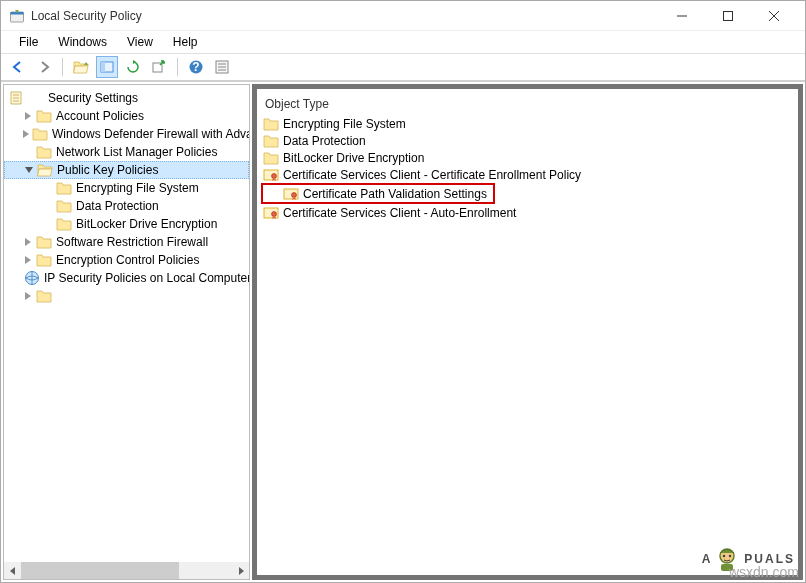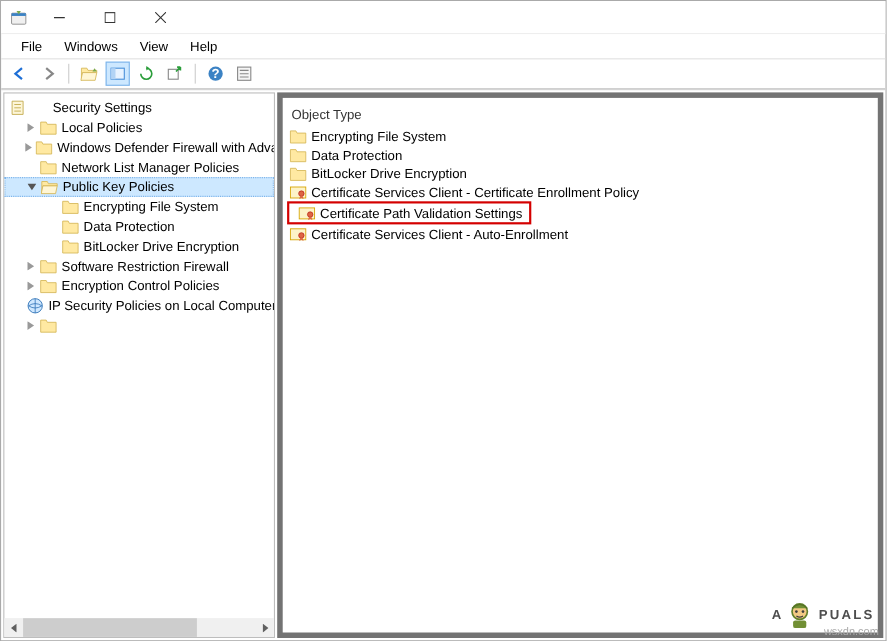--- a/index.html
+++ b/index.html
@@ -29,21 +29,21 @@
     .col-header { height: 22px; display: flex; align-items: center; padding: 0 8px; border-bottom: 1px solid transparent; color: #333; }
     .list-item { display: flex; align-items: center; height: 17px; padding: 0 6px; white-space: nowrap; cursor: default; }
     .list-item .item-icon { width: 16px; height: 16px; margin-right: 4px; }
     .highlight-box { border: 2px solid #d40000; display: inline-flex; align-items: center; }
     .hscroll { position: absolute; bottom: 0; left: 0; right: 0; height: 17px; background: #f0f0f0; display: flex; align-items: center; }
     .hscroll .arrow { width: 17px; height: 17px; display: flex; align-items: center; justify-content: center; background: #f0f0f0; color: #606060; }
     .hscroll .track { flex: 1; height: 17px; background: #f0f0f0; position: relative; }
     .hscroll .thumb { position: absolute; height: 17px; background: #cdcdcd; }
     .watermark { position: absolute; bottom: 8px; right: 10px; font-size: 22px; font-weight: 700; color: #444; letter-spacing: 2px; display: flex; align-items: center; pointer-events: none; opacity: 0.95; }
     .watermark .av-icon { width: 30px; height: 30px; margin-right: 2px; }
-    .source { position: absolute; bottom: 2px; right: 6px; font-size: 10px; color: #aaa; pointer-events: none; }
+    .source { position: absolute; bottom: 2px; right: 6px; font-size: 14px; color: #aaa; pointer-events: none; }
     svg { display: block; }
   </style>
 </head>
 <body>
 
 <svg width="0" height="0" style="position:absolute">
   <defs>
     <g id="ico-folder">
       <path d="M1 3 h5 l1 2 h8 v9 h-14 z" fill="#ffe9a2" stroke="#d6b85a" stroke-width="0.8"></path>
     </g>
@@ -71,20 +71,21 @@
     </g>
   </defs>
 </svg>
 
 <div class="titlebar">
   <span class="app-icon">
     <svg width="16" height="16">
         <use href="#ico-app"></use>
       </svg>
   </span>
+  <span class="title">Local Security Policy</span>
   <div class="win-controls">
     <div class="win-btn">
       <svg width="10" height="10">
           <path d="M0 5 h10" stroke="currentColor" stroke-width="1"></path>
         </svg>
     </div>
     <div class="win-btn">
       <svg width="10" height="10">
           <rect x="0.5" y="0.5" width="9" height="9" fill="none" stroke="currentColor" stroke-width="1"></rect>
         </svg>
@@ -170,21 +171,21 @@
       <span class="expander">
           <svg width="8" height="8">
             <path d="M1 0 L7 4 L1 8 z" fill="#999"></path>
           </svg>
         </span>
       <span class="node-icon">
           <svg width="16" height="16">
             <use href="#ico-folder"></use>
           </svg>
         </span>
-      <span>Local Policies</span>
+      <span>Account Policies</span>
     </div>
     <div class="tree-node indent-1">
       <span class="expander">
           <svg width="8" height="8">
             <path d="M1 0 L7 4 L1 8 z" fill="#999"></path>
           </svg>
         </span>
       <span class="node-icon">
           <svg width="16" height="16">
             <use href="#ico-folder"></use>
@@ -336,21 +337,21 @@
     <div class="list-item">
       <span class="item-icon">
           <svg width="16" height="16">
             <use href="#ico-cert"></use>
           </svg>
         </span>
       <span>Certificate Services Client - Certificate Enrollment Policy</span>
     </div>
     <div style="padding-left:4px">
       <span class="highlight-box">
-        <span class="list-item" style="padding-left:8px">
+        <span class="list-item" style="padding-left:20px">
           <span class="item-icon">
               <svg width="16" height="16">
                 <use href="#ico-cert"></use>
               </svg>
             </span>
           <span>Certificate Path Validation Settings</span>
         </span>
       </span>
     </div>
     <div class="list-item">

